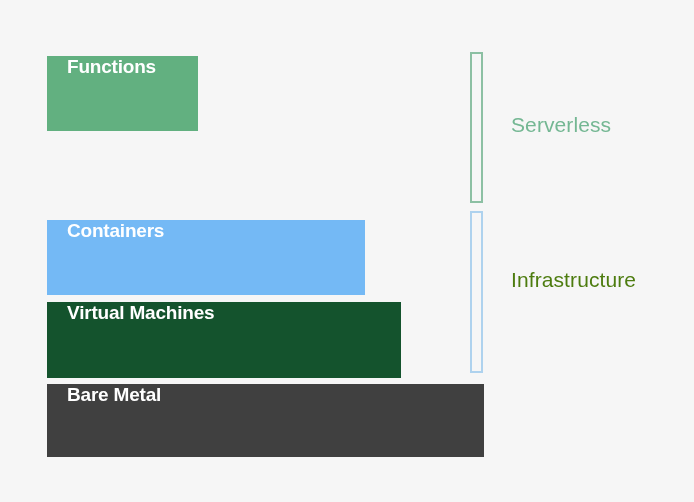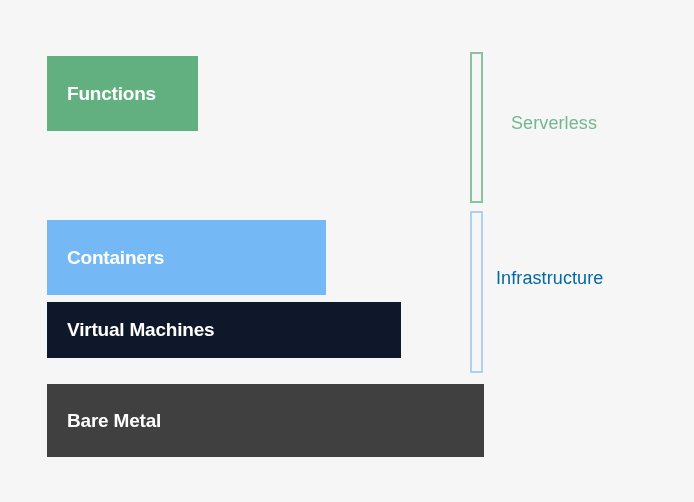--- a/index.html
+++ b/index.html
@@ -14,47 +14,46 @@
     overflow: hidden;
   }
   #stage {
     position: relative;
     width: 694px;
     height: 502px;
   }
   .bar {
     position: absolute;
     display: flex;
-    align-items: center;
     box-sizing: border-box;
   }
   .bar-label {
     color: #ffffff;
     font-weight: bold;
     font-size: 19px;
     letter-spacing: -0.2px;
     padding-left: 20px;
     white-space: nowrap;
   }
   
   #bar-functions {
     left: 47px;  top: 56px;  width: 151px; height: 75px;
     background: #62b080;
   }
   #bar-apps {
     left: 47px;  top: 139px; width: 220px; height: 74px;
     background: #62b080;
   }
   #bar-containers {
-    left: 47px;  top: 220px; width: 279px; height: 75px;
+    left: 47px;  top: 220px; width: 318px; height: 75px;
     background: #74b9f5;
   }
   #bar-vms {
-    left: 47px;  top: 302px; width: 354px; height: 56px;
-    background: #0f172a;
+    left: 47px;  top: 302px; width: 354px; height: 76px;
+    background: #14532d;
   }
   #bar-baremetal {
     left: 47px;  top: 384px; width: 437px; height: 73px;
     background: #404040;
   }
 
   
   .bracket-group {
     position: absolute;
   }
@@ -72,21 +71,21 @@
     position: absolute;
     left: 9px;
     top: -2px;
     bottom: -2px;
     width: 2px;
     background: currentColor;
   }
   .group-label {
     position: absolute;
     white-space: nowrap;
-    font-size: 18px;
+    font-size: 21px;
     font-weight: normal;
     letter-spacing: 0.1px;
   }
 
   #group-serverless {
     left: 470px;
     top: 52px;
     height: 151px;
     color: #8cc0a3;
   }
@@ -98,23 +97,23 @@
   }
 
   #group-infrastructure {
     left: 470px;
     top: 211px;
     height: 162px;
     color: #aed2ee;
   }
   #group-infrastructure .bracket { height: 162px; }
   #group-infrastructure .group-label {
-    left: 26px;
+    left: 41px;
     top: 57px;
-    color: #0369a1;
+    color: #4d7c0f;
   }
 </style>
 </head>
 <body>
 
 <div id="stage">
 
   <div class="bar" id="bar-functions">
     <span class="bar-label">Functions</span>
   </div>

